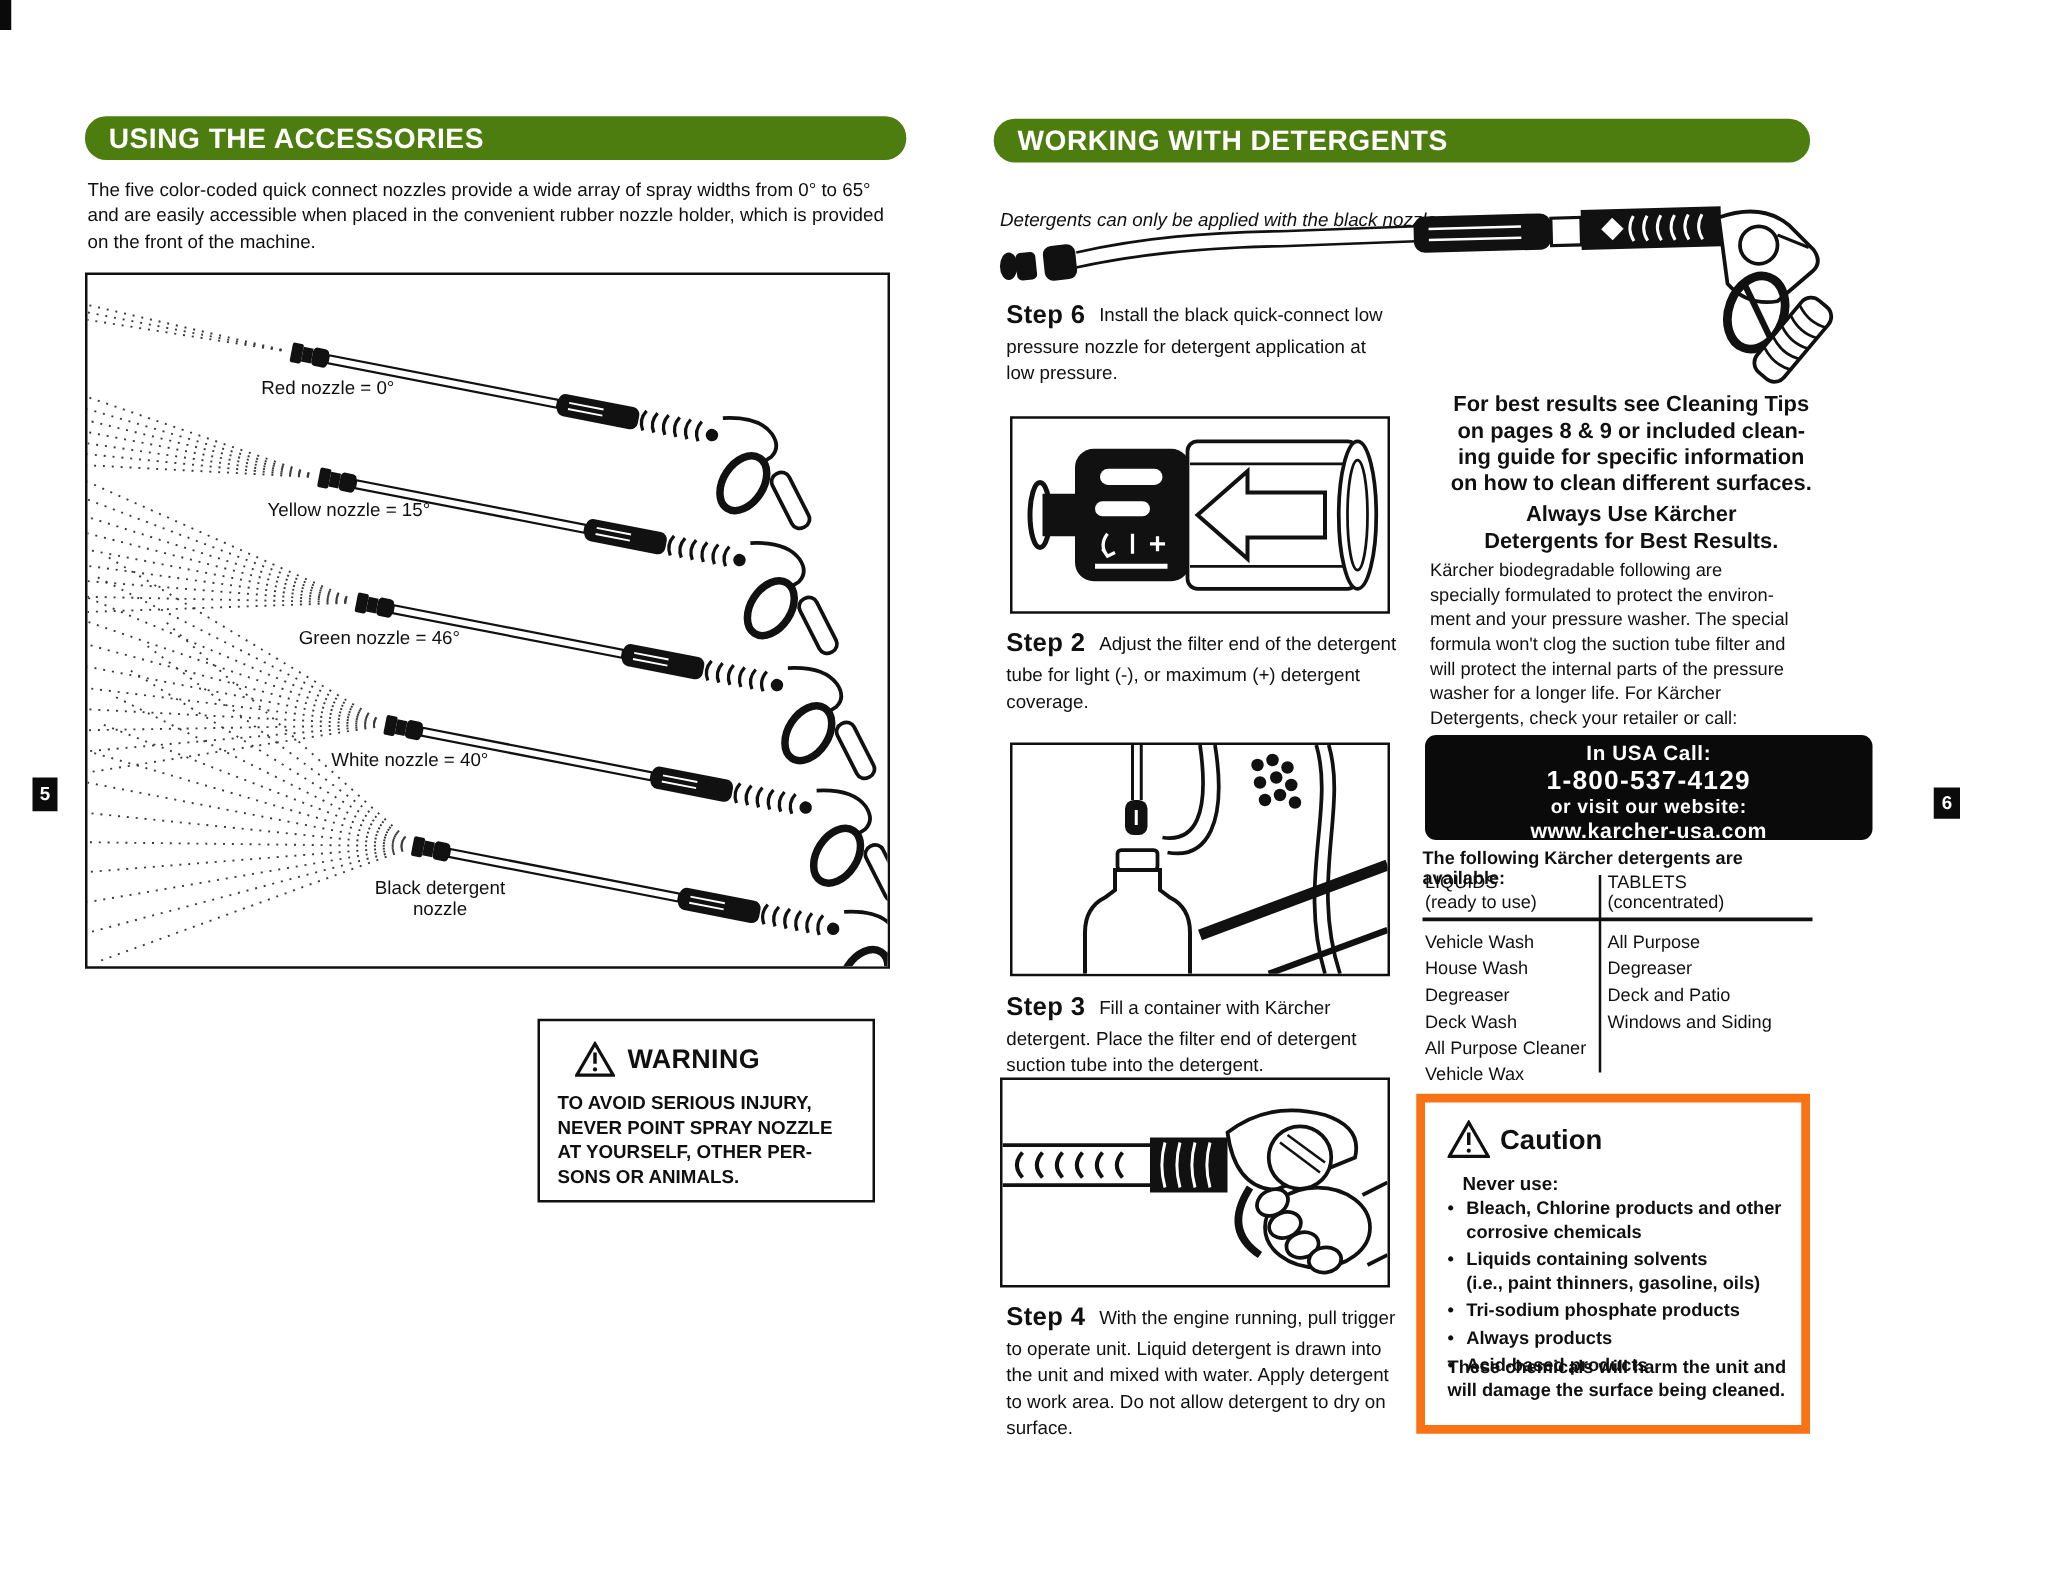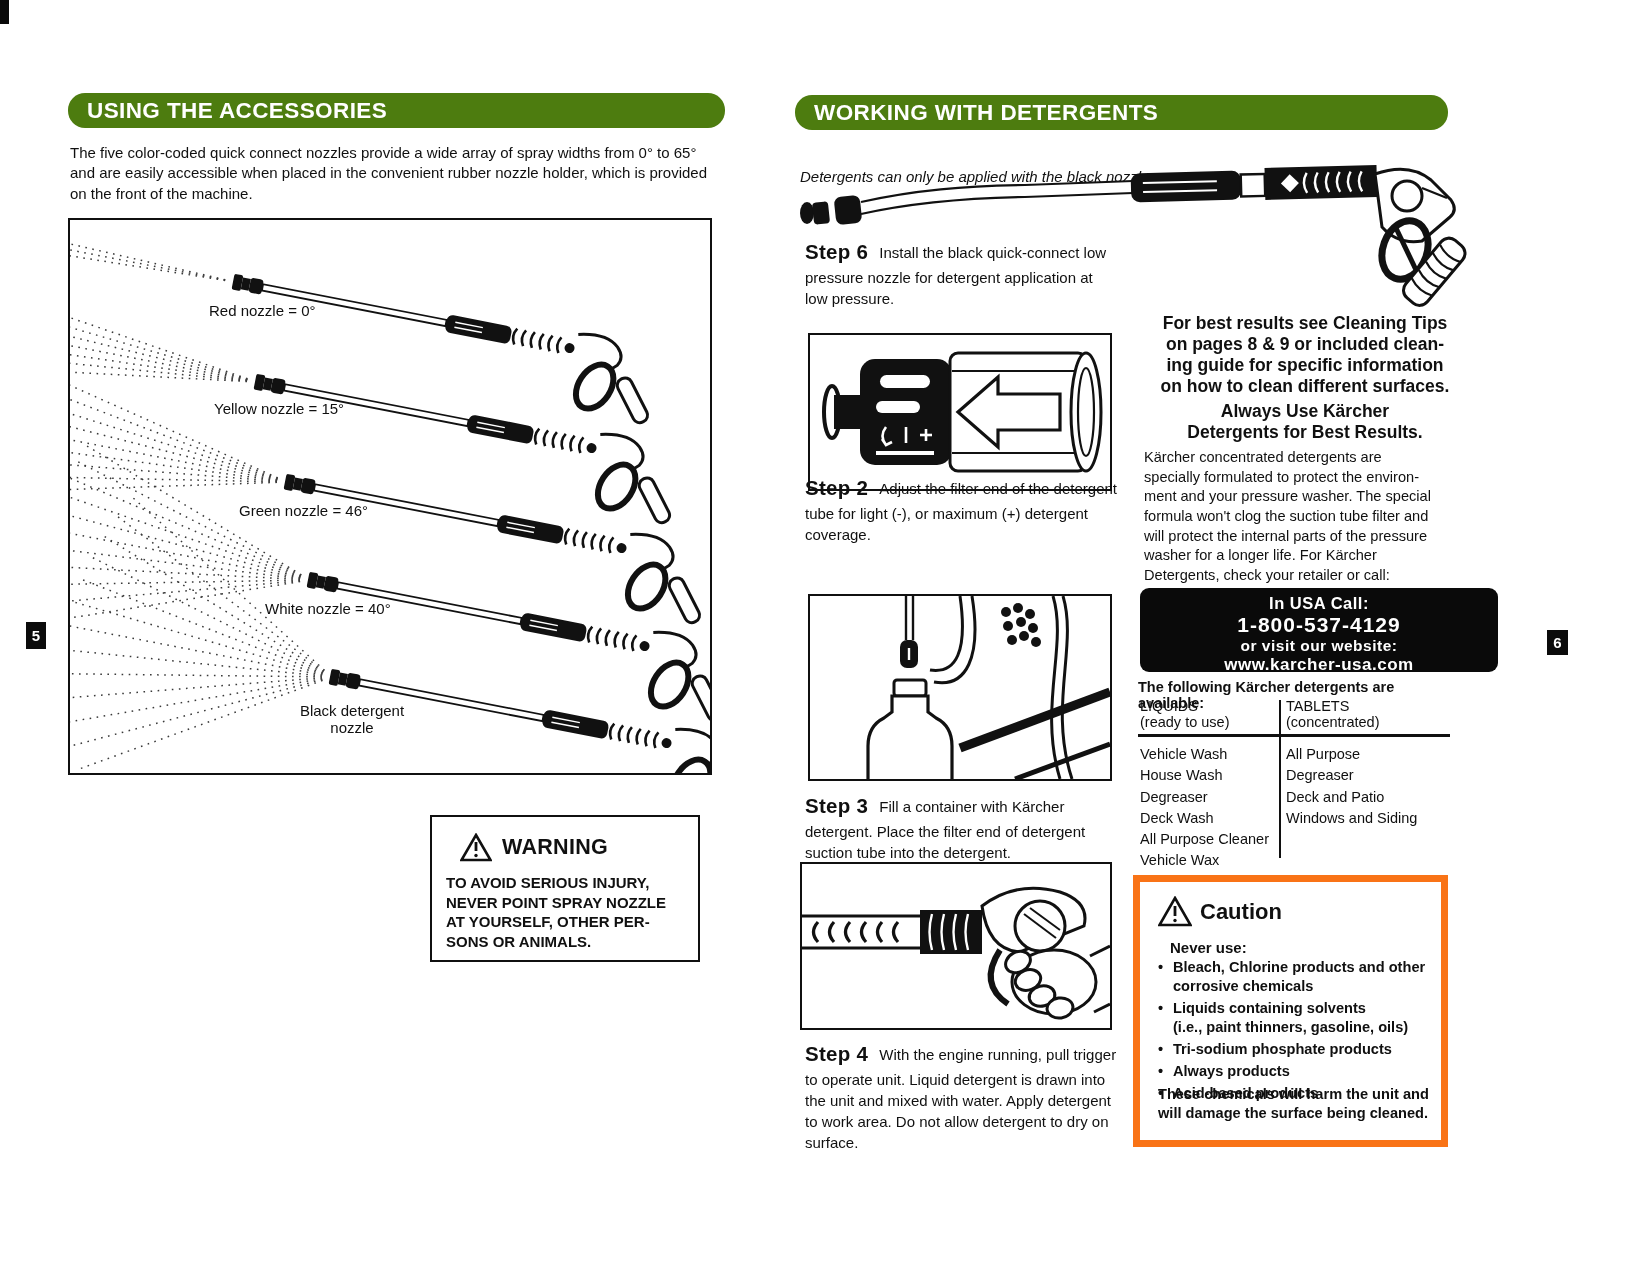--- a/index.html
+++ b/index.html
@@ -233,37 +233,37 @@
       <rect x="66" y="116" width="58" height="4" fill="#fff"></rect>
       <rect x="140" y="18" width="136" height="118" rx="8" fill="#fff" stroke="#111" stroke-width="3"></rect>
       <line x1="142" y1="36" x2="274" y2="36" stroke="#111" stroke-width="2.2"></line>
       <line x1="142" y1="118" x2="274" y2="118" stroke="#111" stroke-width="2.2"></line>
       <ellipse cx="276" cy="77" rx="15" ry="59" fill="#fff" stroke="#111" stroke-width="3"></ellipse>
       <ellipse cx="276" cy="77" rx="8" ry="44" fill="none" stroke="#111" stroke-width="2.2"></ellipse>
       <path d="M148,77 L188,42 v17 h62 v36 h-62 v17 Z" fill="#fff" stroke="#111" stroke-width="3.2"></path>
     </svg>
   </div>
 
-  <div class="abs stepblock" style="left:805px;top:474px;width:314px;">
+  <div class="abs stepblock" style="left:805px;top:501px;width:314px;">
     <span class="steplabel">Step 2</span><span>Adjust the filter end of the detergent tube for light (-), or maximum (+) detergent coverage.</span>
   </div>
 
   <div class="abs" style="left:1144px;top:313px;width:322px;">
     <div class="bi">
       <div>For best results see Cleaning Tips</div>
       <div>on pages 8 &amp; 9 or included clean-</div>
       <div>ing guide for specific information</div>
       <div>on how to clean different surfaces.</div>
     </div>
     <div class="bi" style="margin-top:4px;">
       <div>Always Use Kärcher</div>
       <div>Detergents for Best Results.</div>
     </div>
     <div class="tipsbody" style="margin-top:5px;">
-      <div>Kärcher concentrated detergents are</div>
+      <div>Kärcher biodegradable following are</div>
       <div>specially formulated to protect the environ-</div>
       <div>ment and your pressure washer. The special</div>
       <div>formula won't clog the suction tube filter and</div>
       <div>will protect the internal parts of the pressure</div>
       <div>washer for a longer life. For Kärcher</div>
       <div>Detergents, check your retailer or call:</div>
     </div>
   </div>
 
   <div class="abs callbox" style="left:1140px;top:588px;width:358px;height:84px;">

